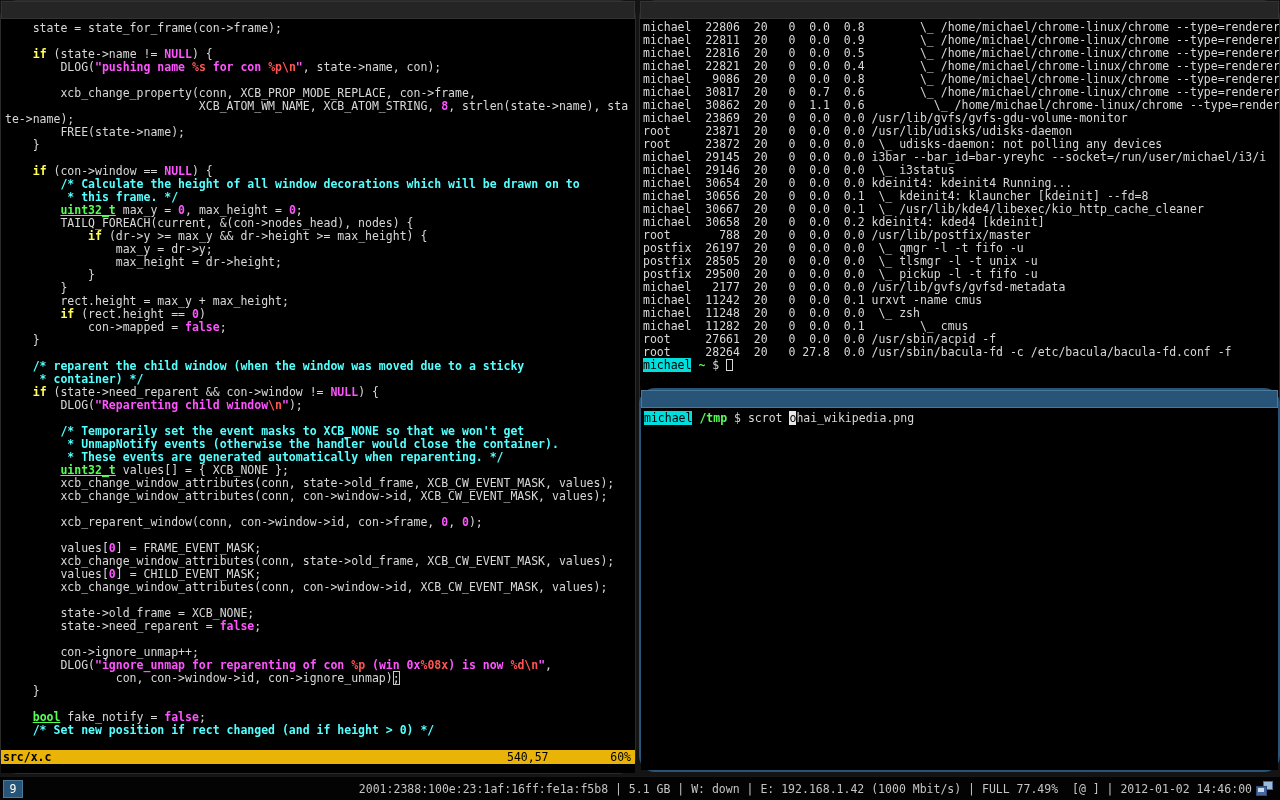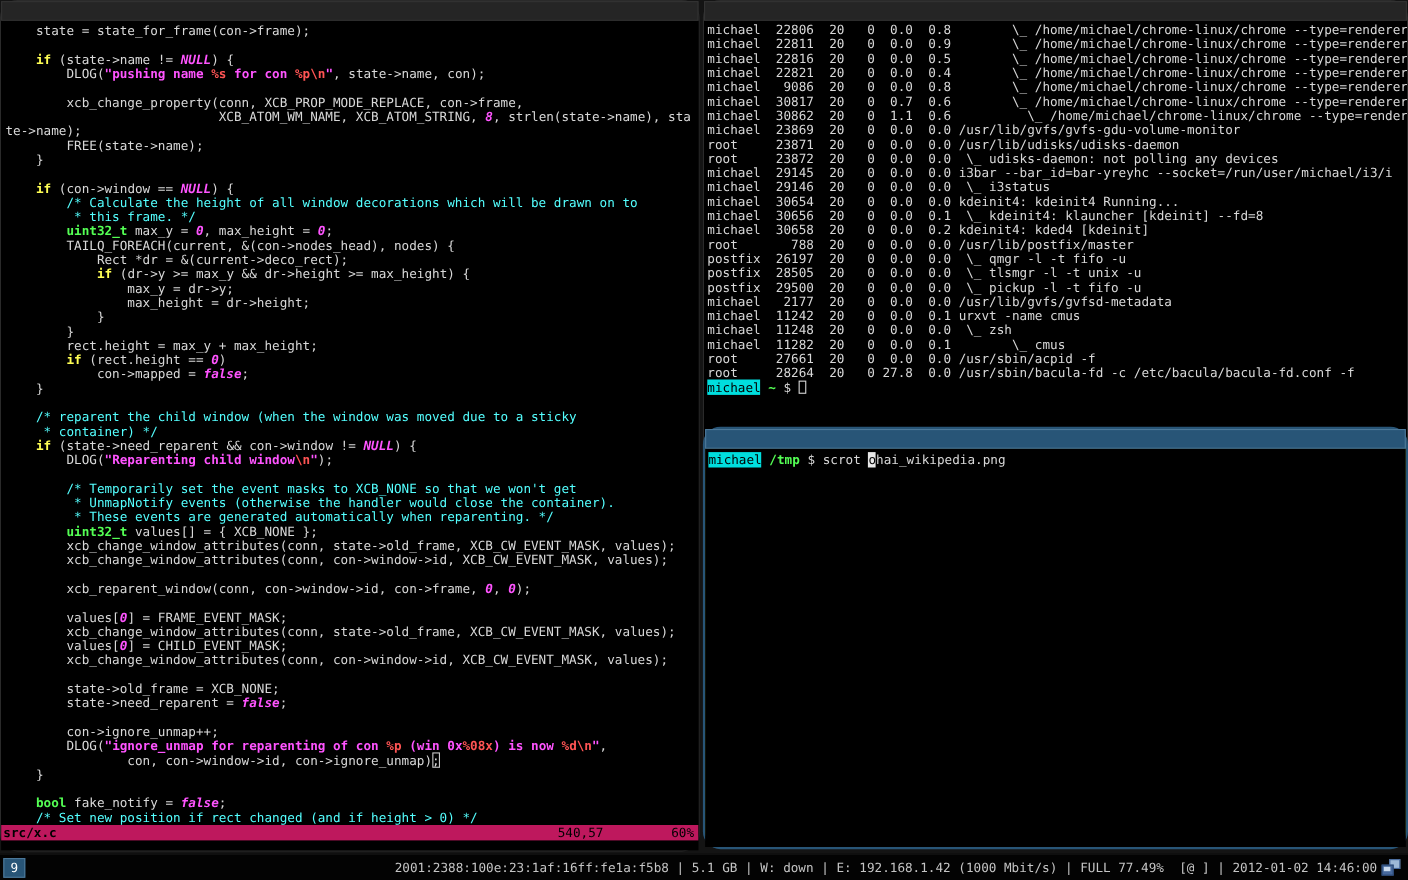--- a/index.html
+++ b/index.html
@@ -8,47 +8,47 @@
   .window { position:absolute;border-radius:16px; }
   .titlebar { height:18px; line-height:17px; font-size:11.5px; padding-left:4px;
               white-space:pre; overflow:hidden; }
   .titlebar.unfocused { background:#252525; color:#8a8a8a; border:1px solid #333333; }
   .titlebar.focused { background:#285577; color:#ffffff; border:1px solid #4c7899; }
   .termbody { position:absolute; left:0; right:0; bottom:0; background:#000000; overflow:hidden; }
   .ln { height:13px; line-height:13px; font-size:11.5px; white-space:pre; color:#d8d8d8; }
   
   .seg-n  { color:#d8d8d8; }
   .seg-k  { color:#ffff54; font-weight:bold; }
-  .seg-t  { color:#54ff54; font-weight:bold; }
-  .seg-c  { color:#54ffff; font-weight:normal; }
+  .seg-t  { color:#54ff54; font-weight:bold;text-decoration:underline; }
+  .seg-c  { color:#54ffff; font-weight:bold; }
   .seg-s  { color:#ff54ff; font-weight:bold; }
   .seg-sp { color:#ff5454; font-weight:bold; }
-  .seg-m  { color:#ff54ff; font-weight:bold;font-style:italic; }
+  .seg-m  { color:#ff54ff; font-weight:bold; }
   .seg-cur{ color:#d8d8d8; outline:1px solid #c8c8c8; outline-offset:-1px; }
   
   #vim { left:0; top:0; width:636px; height:774px; border:1px solid #2a2a2a; background:#000; }
   #vim .termbody { top:18px; }
   #vim-lines { position:absolute; left:4px; top:3px; right:0; }
   #vim-statusline { position:absolute; left:0; right:0; top:731px; height:14px;
-      background:#be185d; color:#000000; font-size:11.5px; line-height:14px; font-weight:bold; }
+      background:#eab308; color:#000000; font-size:11.5px; line-height:14px; font-weight:bold; }
   #vim-statusline .file { position:absolute; left:2px; }
   #vim-statusline .pos  { position:absolute; left:506px; font-weight:normal; }
   #vim-statusline .pct  { position:absolute; right:4px; font-weight:normal; }
   
   #term-top { left:639px; top:0; width:641px; height:472px; border:1px solid #2a2a2a; background:#000; }
   #term-top .termbody { top:18px; padding:2px 0 0 3px; }
   
   .user-rev { background:#00dede; color:#000000; }
   .cwd-green { color:#54ff54; font-weight:bold; }
   .cursor-hollow { display:inline-block; width:7px; height:12px; vertical-align:-2px;
                    border:1px solid #d8d8d8; }
   .cursor-block { background:#e8e8e8; color:#000000; }
   
   #term-bot { left:639px; top:388px; width:641px; height:384px;
-              border:2px solid #285577; background:#bef264; }
+              border:2px solid #285577; background:#14b8a6; }
   #term-bot .titlebar { height:18px; }
   #term-bot .termbody { top:18px; padding:4px 0 0 3px; }
   
   #i3bar { position:absolute; left:0; top:776px; width:1280px; height:24px;
            background:#030303; border-top:1px solid #161616; }
   #ws-btn { position:absolute; left:3px; top:3px; width:20px; height:18px;
             background:#285577; border:1px solid #4c7899; color:#ffffff;
             font-size:11.5px; text-align:center; line-height:16px; }
   #statusline { position:absolute; right:28px; top:5px; font-size:11.5px;
                 color:#c4c4c4; white-space:pre; }
@@ -78,21 +78,20 @@
         <div class="ln"><span class="seg-n">                            XCB_ATOM_WM_NAME, XCB_ATOM_STRING, </span><span class="seg-m">8</span><span class="seg-n">, strlen(state-&gt;name), sta</span></div>
         <div class="ln"><span class="seg-n">te-&gt;name);</span></div>
         <div class="ln"><span class="seg-n">        FREE(state-&gt;name);</span></div>
         <div class="ln"><span class="seg-n">    }</span></div>
         <div class="ln">&nbsp;</div>
         <div class="ln"><span class="seg-n">    </span><span class="seg-k">if</span><span class="seg-n"> (con-&gt;window == </span><span class="seg-m">NULL</span><span class="seg-n">) {</span></div>
         <div class="ln"><span class="seg-c">        /* Calculate the height of all window decorations which will be drawn on to</span></div>
         <div class="ln"><span class="seg-c">         * this frame. */</span></div>
         <div class="ln"><span class="seg-n">        </span><span class="seg-t">uint32_t</span><span class="seg-n"> max_y = </span><span class="seg-m">0</span><span class="seg-n">, max_height = </span><span class="seg-m">0</span><span class="seg-n">;</span></div>
         <div class="ln"><span class="seg-n">        TAILQ_FOREACH(current, &amp;(con-&gt;nodes_head), nodes) {</span></div>
-        <div class="ln"><span class="seg-n">            Rect *dr = &amp;(current-&gt;deco_rect);</span></div>
         <div class="ln"><span class="seg-n">            </span><span class="seg-k">if</span><span class="seg-n"> (dr-&gt;y &gt;= max_y &amp;&amp; dr-&gt;height &gt;= max_height) {</span></div>
         <div class="ln"><span class="seg-n">                max_y = dr-&gt;y;</span></div>
         <div class="ln"><span class="seg-n">                max_height = dr-&gt;height;</span></div>
         <div class="ln"><span class="seg-n">            }</span></div>
         <div class="ln"><span class="seg-n">        }</span></div>
         <div class="ln"><span class="seg-n">        rect.height = max_y + max_height;</span></div>
         <div class="ln"><span class="seg-n">        </span><span class="seg-k">if</span><span class="seg-n"> (rect.height == </span><span class="seg-m">0</span><span class="seg-n">)</span></div>
         <div class="ln"><span class="seg-n">            con-&gt;mapped = </span><span class="seg-m">false</span><span class="seg-n">;</span></div>
         <div class="ln"><span class="seg-n">    }</span></div>
         <div class="ln">&nbsp;</div>
@@ -147,20 +146,21 @@
         <div class="ln">michael   9086  20   0  0.0  0.8        \_ /home/michael/chrome-linux/chrome --type=renderer</div>
         <div class="ln">michael  30817  20   0  0.7  0.6        \_ /home/michael/chrome-linux/chrome --type=renderer</div>
         <div class="ln">michael  30862  20   0  1.1  0.6          \_ /home/michael/chrome-linux/chrome --type=renderer</div>
         <div class="ln">michael  23869  20   0  0.0  0.0 /usr/lib/gvfs/gvfs-gdu-volume-monitor</div>
         <div class="ln">root     23871  20   0  0.0  0.0 /usr/lib/udisks/udisks-daemon</div>
         <div class="ln">root     23872  20   0  0.0  0.0  \_ udisks-daemon: not polling any devices</div>
         <div class="ln">michael  29145  20   0  0.0  0.0 i3bar --bar_id=bar-yreyhc --socket=/run/user/michael/i3/i</div>
         <div class="ln">michael  29146  20   0  0.0  0.0  \_ i3status</div>
         <div class="ln">michael  30654  20   0  0.0  0.0 kdeinit4: kdeinit4 Running...</div>
         <div class="ln">michael  30656  20   0  0.0  0.1  \_ kdeinit4: klauncher [kdeinit] --fd=8</div>
+        <div class="ln">michael  30667  20   0  0.0  0.1  \_ /usr/lib/kde4/libexec/kio_http_cache_cleaner</div>
         <div class="ln">michael  30658  20   0  0.0  0.2 kdeinit4: kded4 [kdeinit]</div>
         <div class="ln">root       788  20   0  0.0  0.0 /usr/lib/postfix/master</div>
         <div class="ln">postfix  26197  20   0  0.0  0.0  \_ qmgr -l -t fifo -u</div>
         <div class="ln">postfix  28505  20   0  0.0  0.0  \_ tlsmgr -l -t unix -u</div>
         <div class="ln">postfix  29500  20   0  0.0  0.0  \_ pickup -l -t fifo -u</div>
         <div class="ln">michael   2177  20   0  0.0  0.0 /usr/lib/gvfs/gvfsd-metadata</div>
         <div class="ln">michael  11242  20   0  0.0  0.1 urxvt -name cmus</div>
         <div class="ln">michael  11248  20   0  0.0  0.0  \_ zsh</div>
         <div class="ln">michael  11282  20   0  0.0  0.1        \_ cmus</div>
         <div class="ln">root     27661  20   0  0.0  0.0 /usr/sbin/acpid -f</div>

